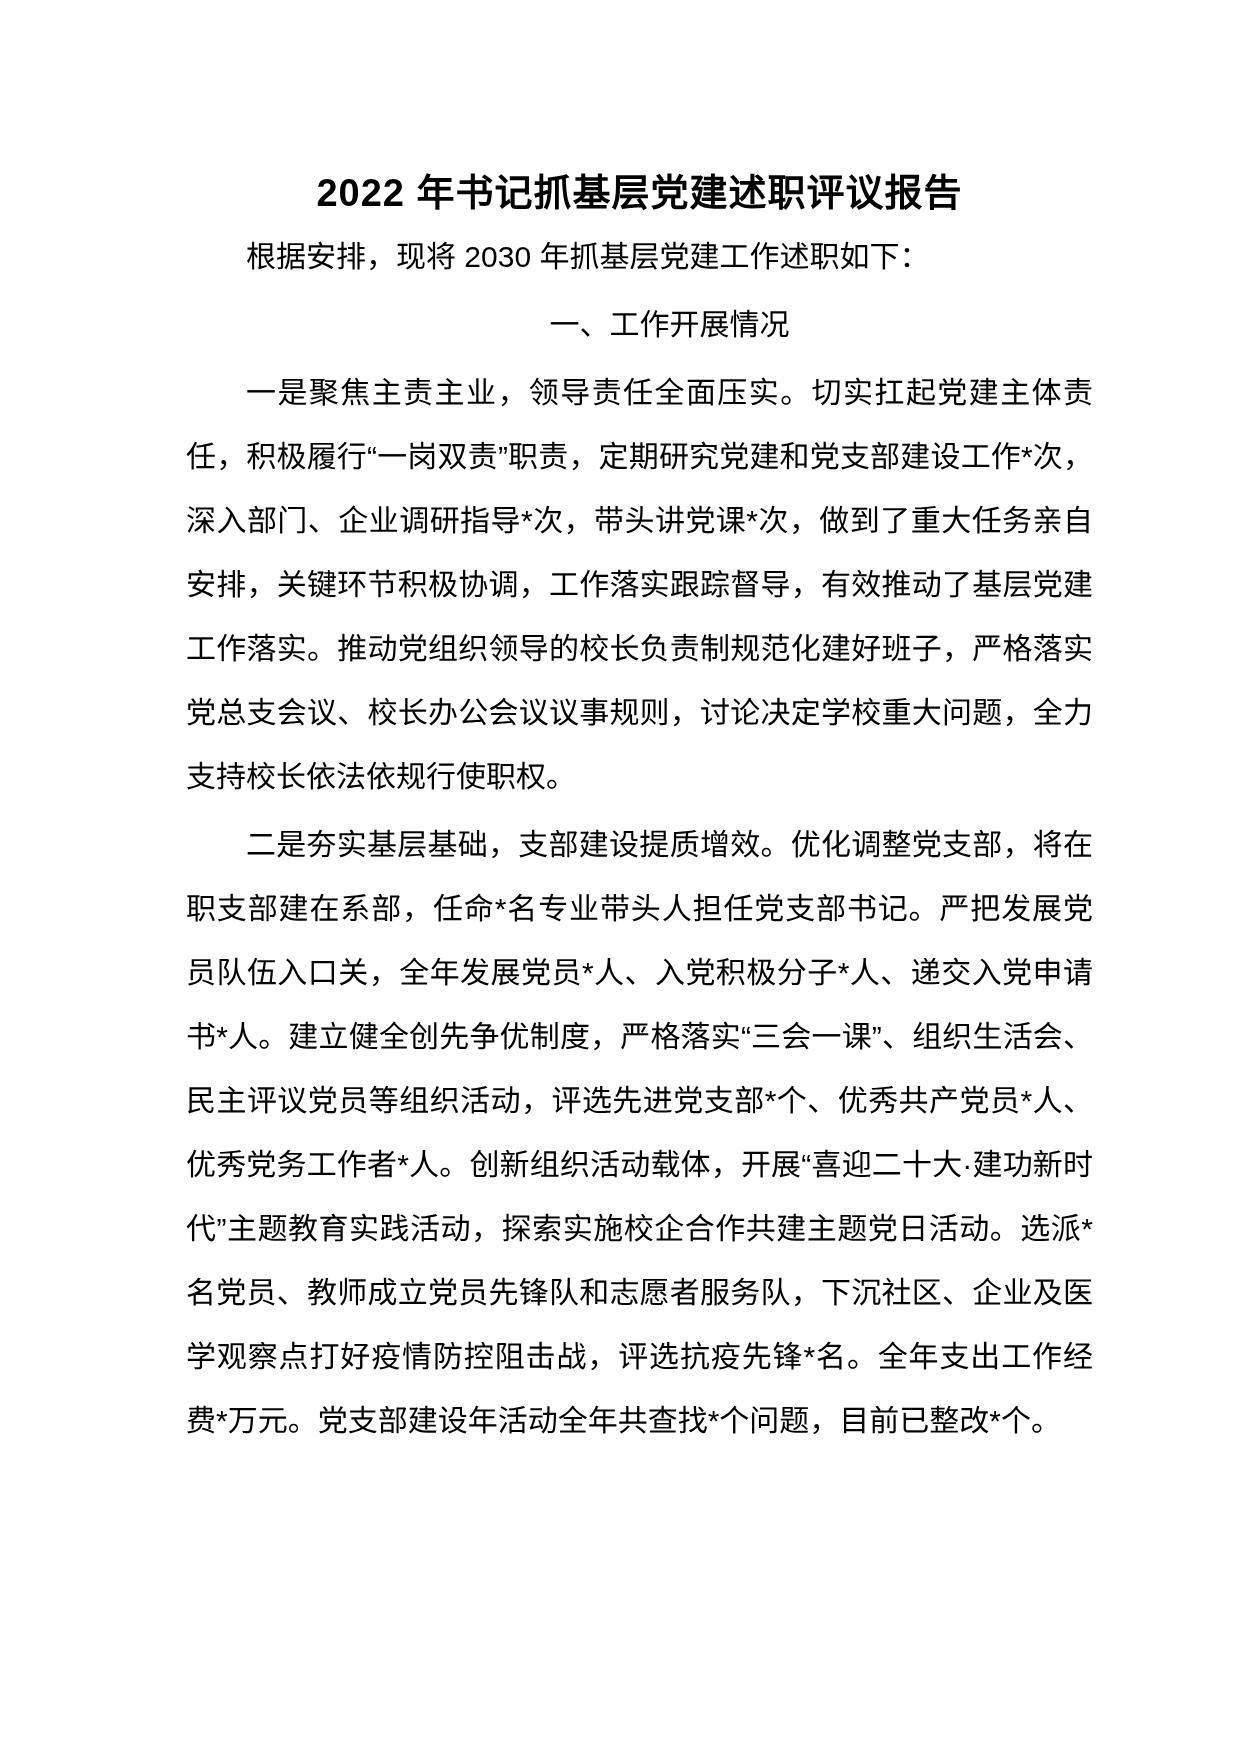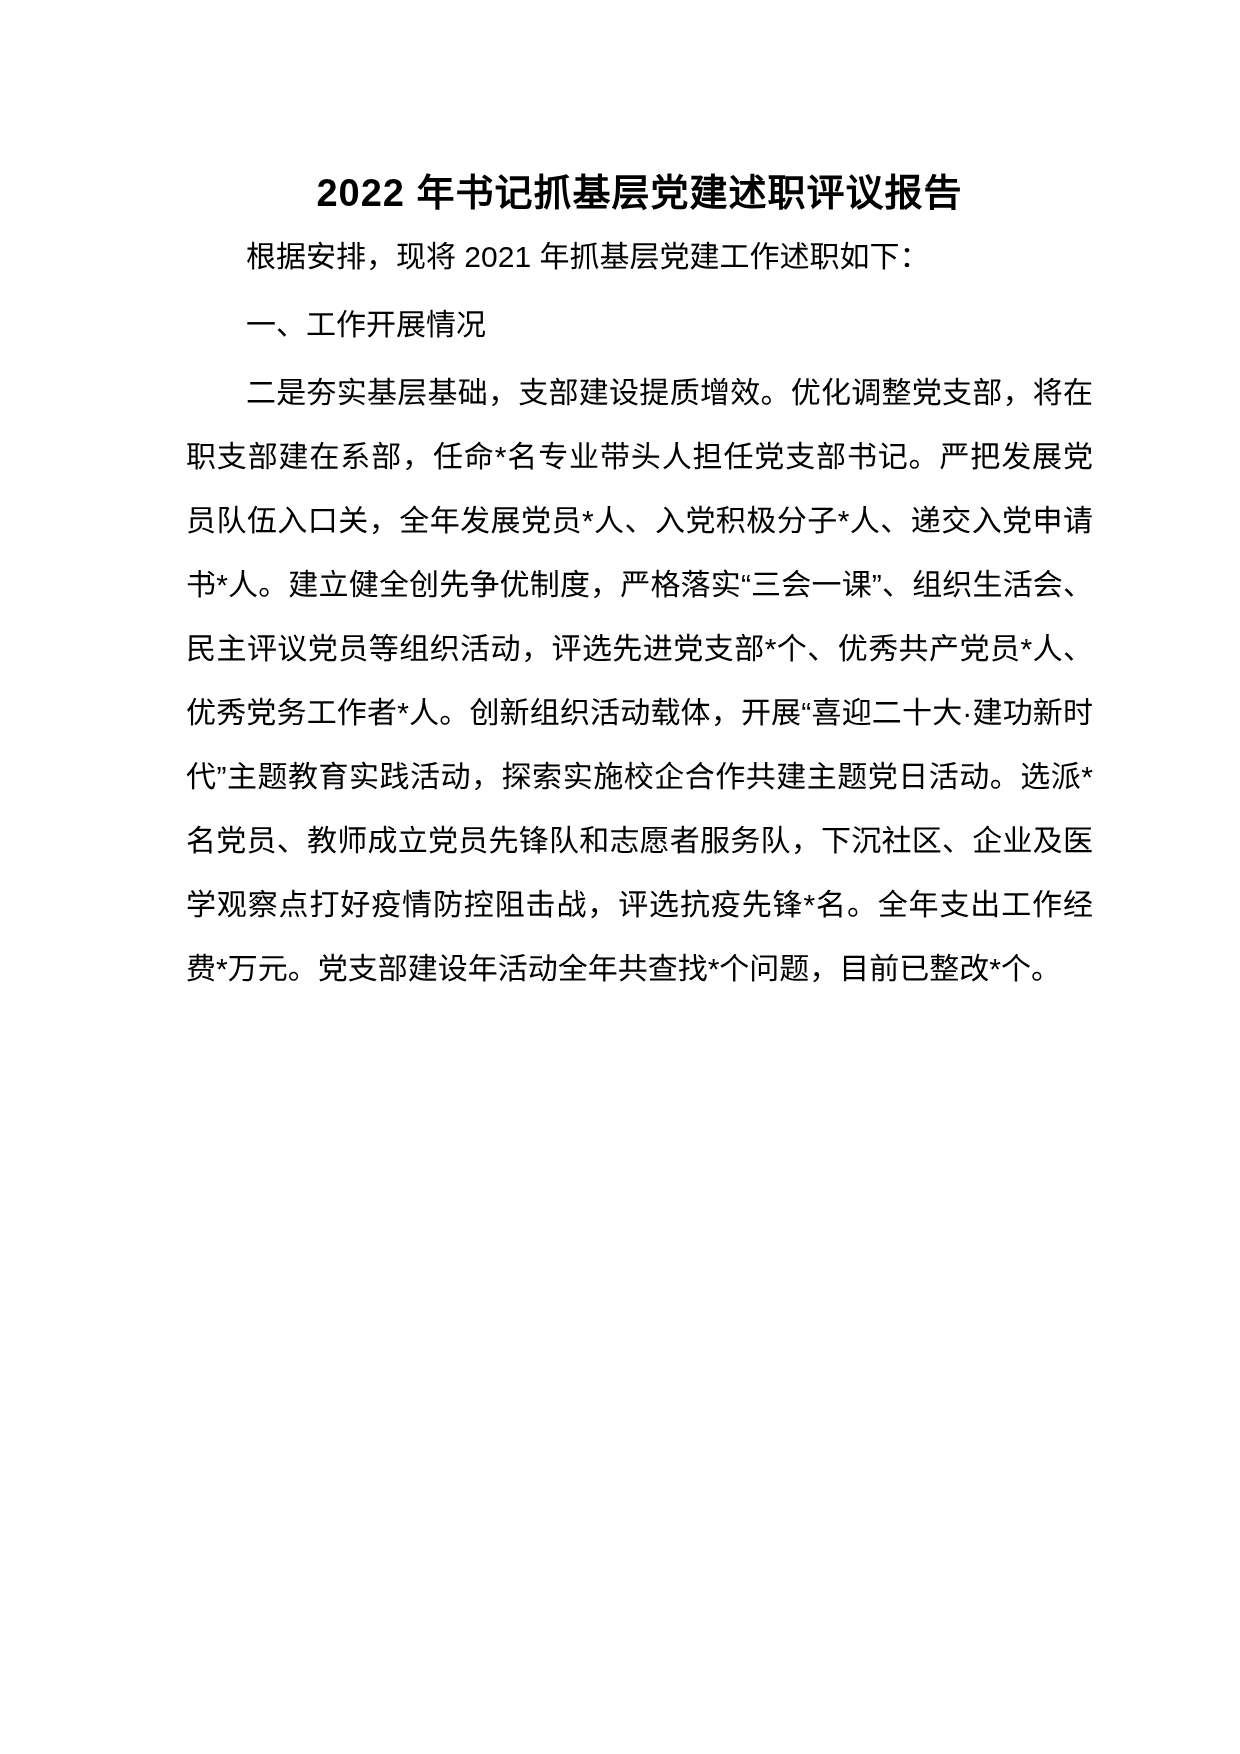--- a/index.html
+++ b/index.html
@@ -33,29 +33,30 @@
     font-size: 30px;
     font-weight: 400;
     line-height: 64px;
     margin: 0 0 4px 0;
     text-align: justify;
     text-justify: inter-ideograph;
     text-indent: 2em;
     word-break: break-all;
   }
   .para.heading {
-    text-align: left;
+    text-align: center;
   }
 </style>
 </head>
 <body>
 
 <div class="page">
   <h1 class="doc-title">2022 年书记抓基层党建述职评议报告</h1>
 
-  <p class="para">根据安排，现将 2021 年抓基层党建工作述职如下：</p>
+  <p class="para">根据安排，现将 2030 年抓基层党建工作述职如下：</p>
 
   <p class="para heading">一、工作开展情况</p>
 
+  <p class="para">一是聚焦主责主业，领导责任全面压实。切实扛起党建主体责任，积极履行“一岗双责”职责，定期研究党建和党支部建设工作*次，深入部门、企业调研指导*次，带头讲党课*次，做到了重大任务亲自安排，关键环节积极协调，工作落实跟踪督导，有效推动了基层党建工作落实。推动党组织领导的校长负责制规范化建好班子，严格落实党总支会议、校长办公会议议事规则，讨论决定学校重大问题，全力支持校长依法依规行使职权。</p>
 
   <p class="para">二是夯实基层基础，支部建设提质增效。优化调整党支部，将在职支部建在系部，任命*名专业带头人担任党支部书记。严把发展党员队伍入口关，全年发展党员*人、入党积极分子*人、递交入党申请书*人。建立健全创先争优制度，严格落实“三会一课”、组织生活会、民主评议党员等组织活动，评选先进党支部*个、优秀共产党员*人、优秀党务工作者*人。创新组织活动载体，开展“喜迎二十大·建功新时代”主题教育实践活动，探索实施校企合作共建主题党日活动。选派*名党员、教师成立党员先锋队和志愿者服务队，下沉社区、企业及医学观察点打好疫情防控阻击战，评选抗疫先锋*名。全年支出工作经费*万元。党支部建设年活动全年共查找*个问题，目前已整改*个。</p>
 
 </div>
 
 </body></html>

